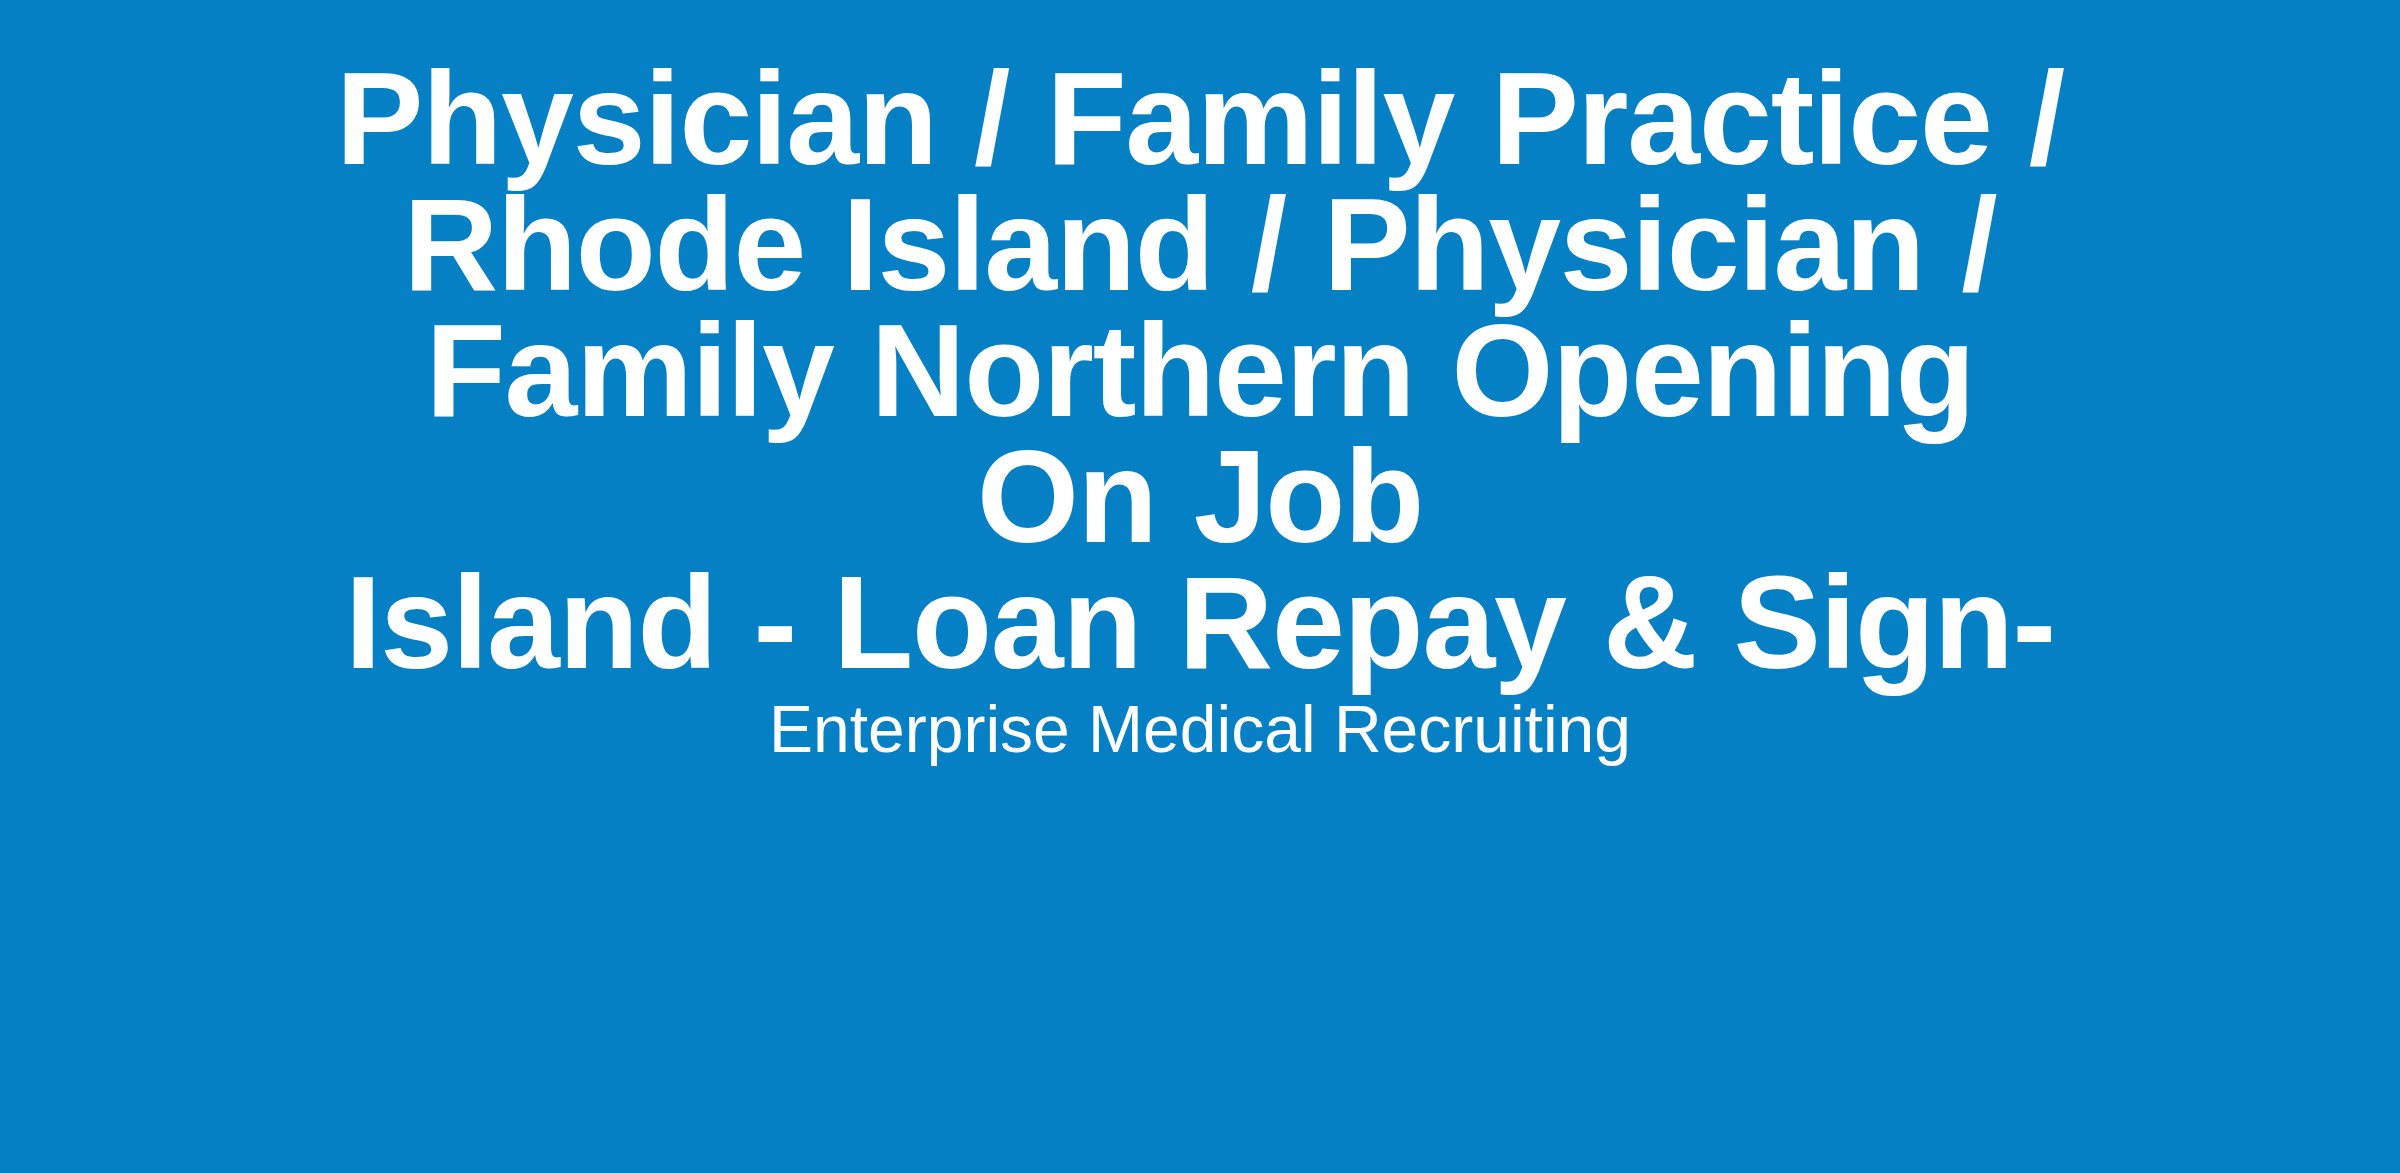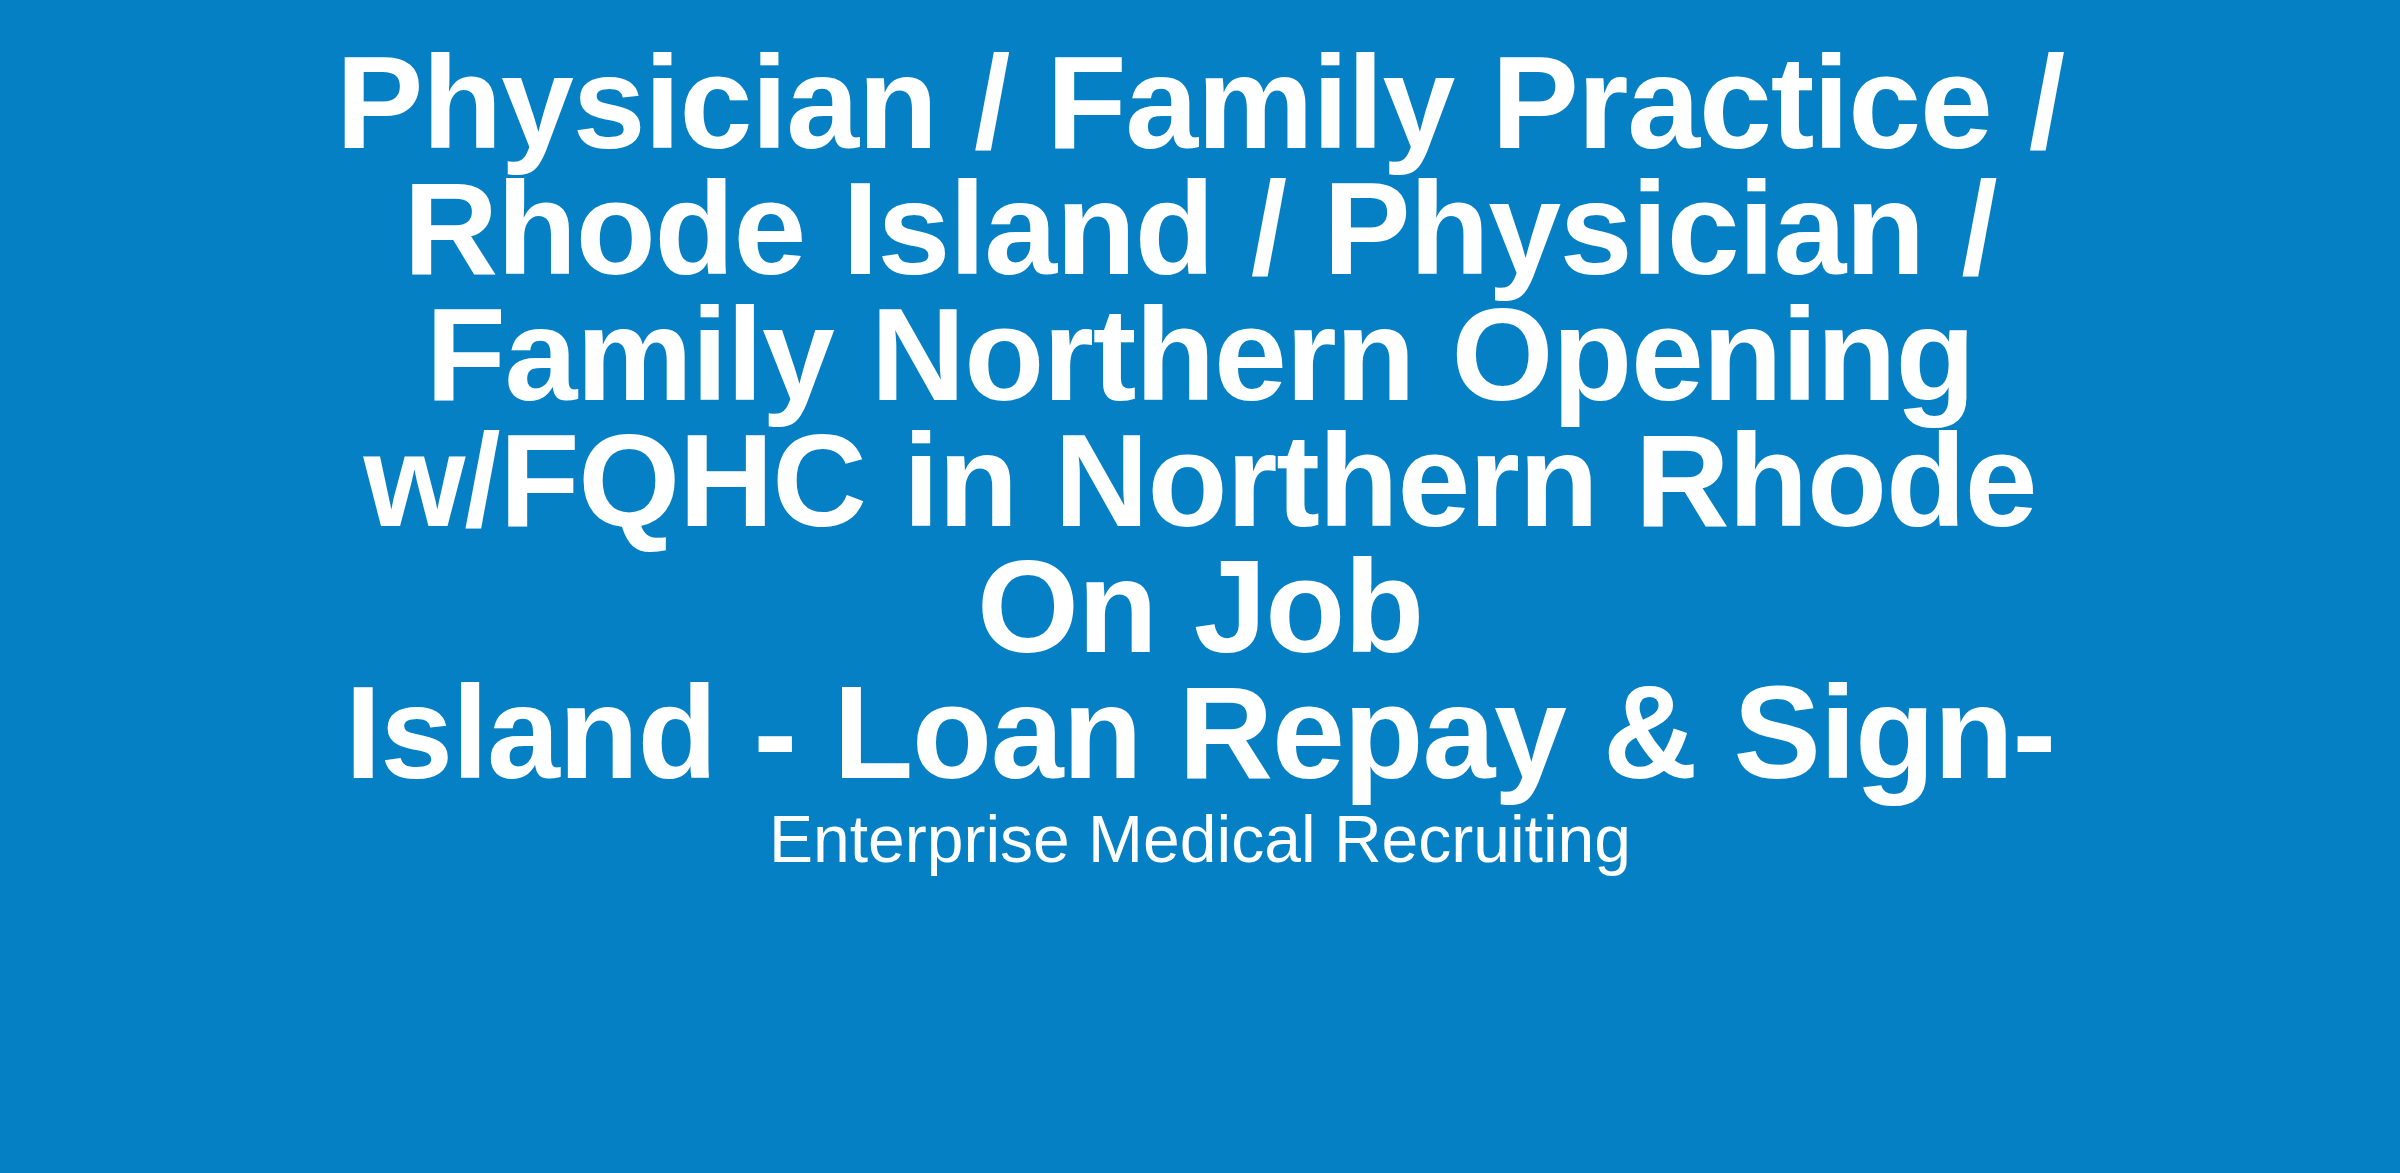--- a/index.html
+++ b/index.html
@@ -18,21 +18,21 @@
   #card {
     position: relative;
     width: 2400px;
     height: 1173px;
     background: #0580c4;
     box-sizing: border-box;
     display: flex;
     flex-direction: column;
     align-items: center;
     justify-content: flex-start;
-    padding-top: 40px;
+    padding-top: 56px;
   }
 
   #title-block {
     width: 1800px;
     text-align: center;
     color: #ffffff;
     font-weight: bold;
     font-size: 131px;
     line-height: 98px;
     letter-spacing: -1.2px;
@@ -60,20 +60,19 @@
 </style>
 </head>
 <body>
 
 <div id="card">
 
   <div id="title-block">
     <span class="title-line">Physician / Family Practice /</span>
     <span class="title-line">Rhode Island / Physician /</span>
     <span class="title-line">Family Northern Opening</span>
-    <span class="title-line">w/FQHC in Northern Rhode</span>
     <span class="title-line">On Job</span>
     <span class="title-line">Island - Loan Repay &amp; Sign-</span>
   </div>
 
   <div id="subtitle">Enterprise Medical Recruiting</div>
 
 </div>
 
 </body></html>

